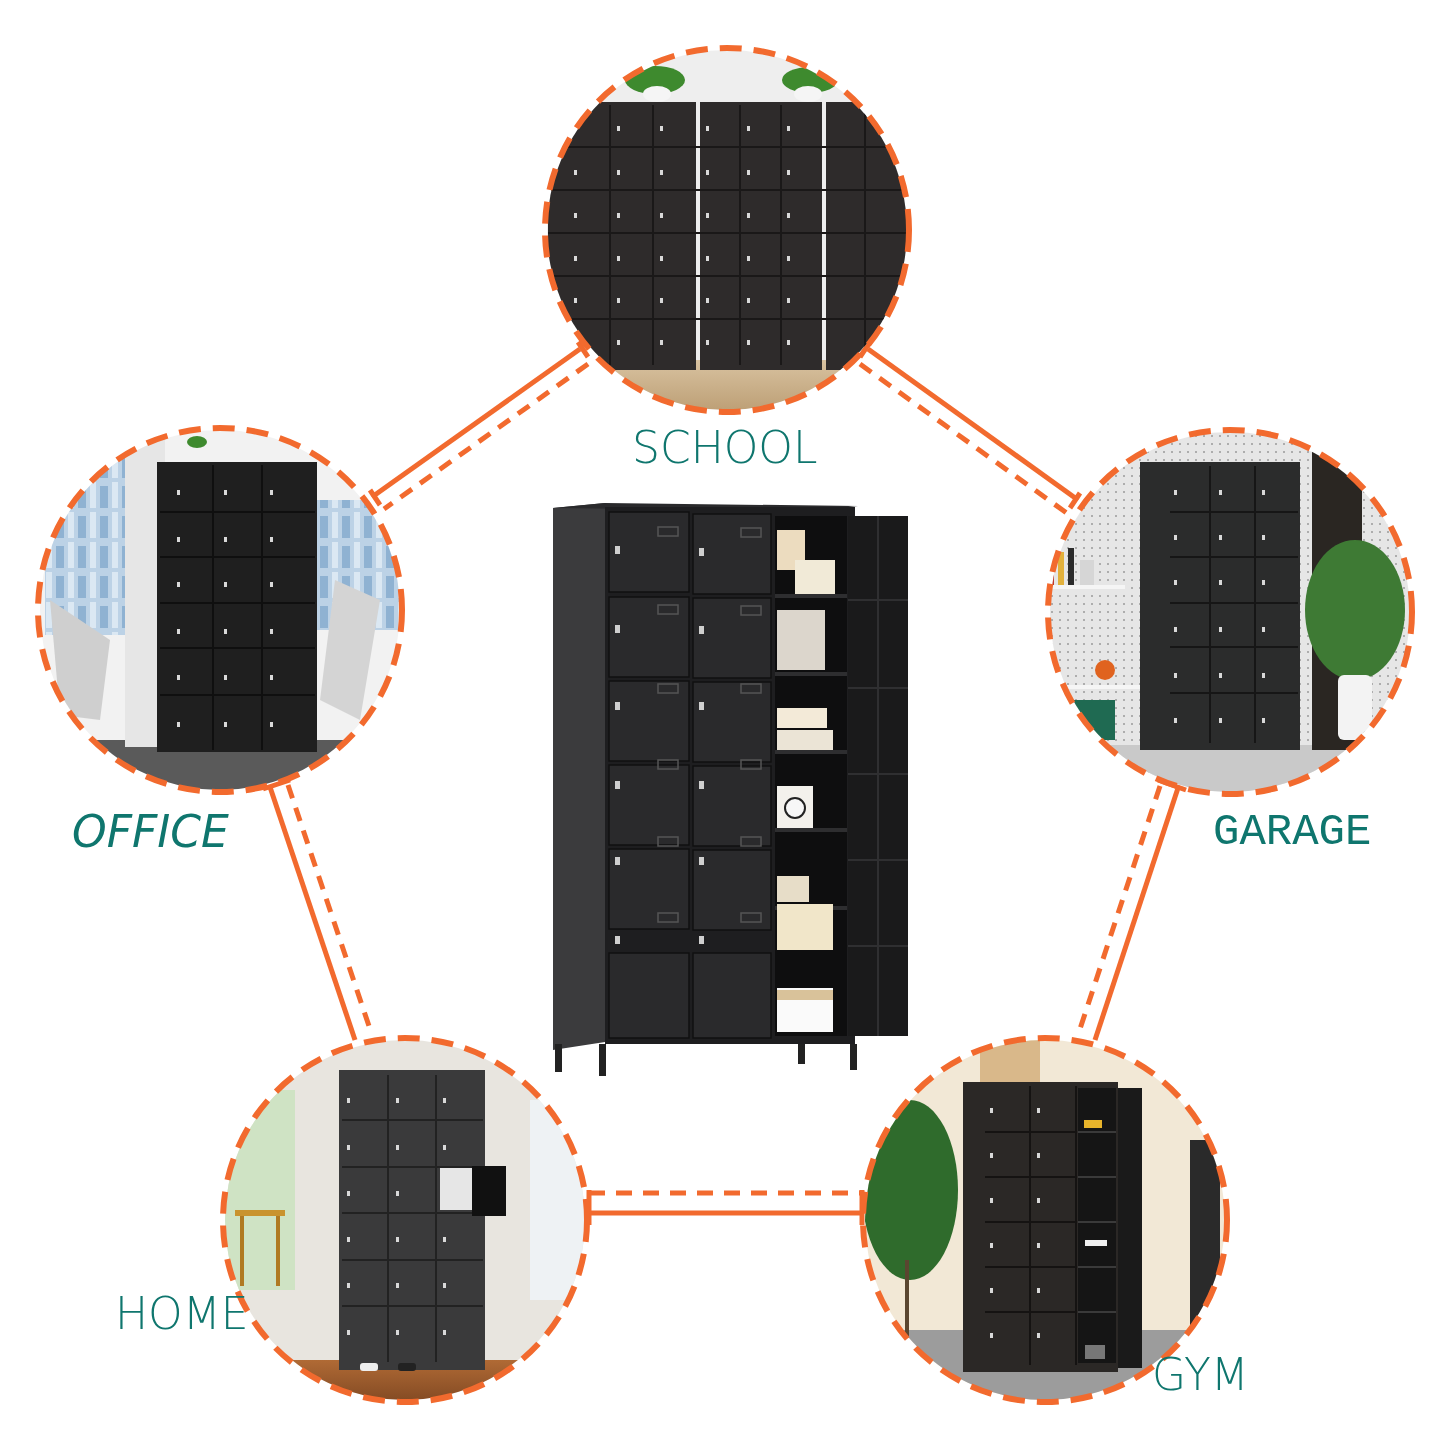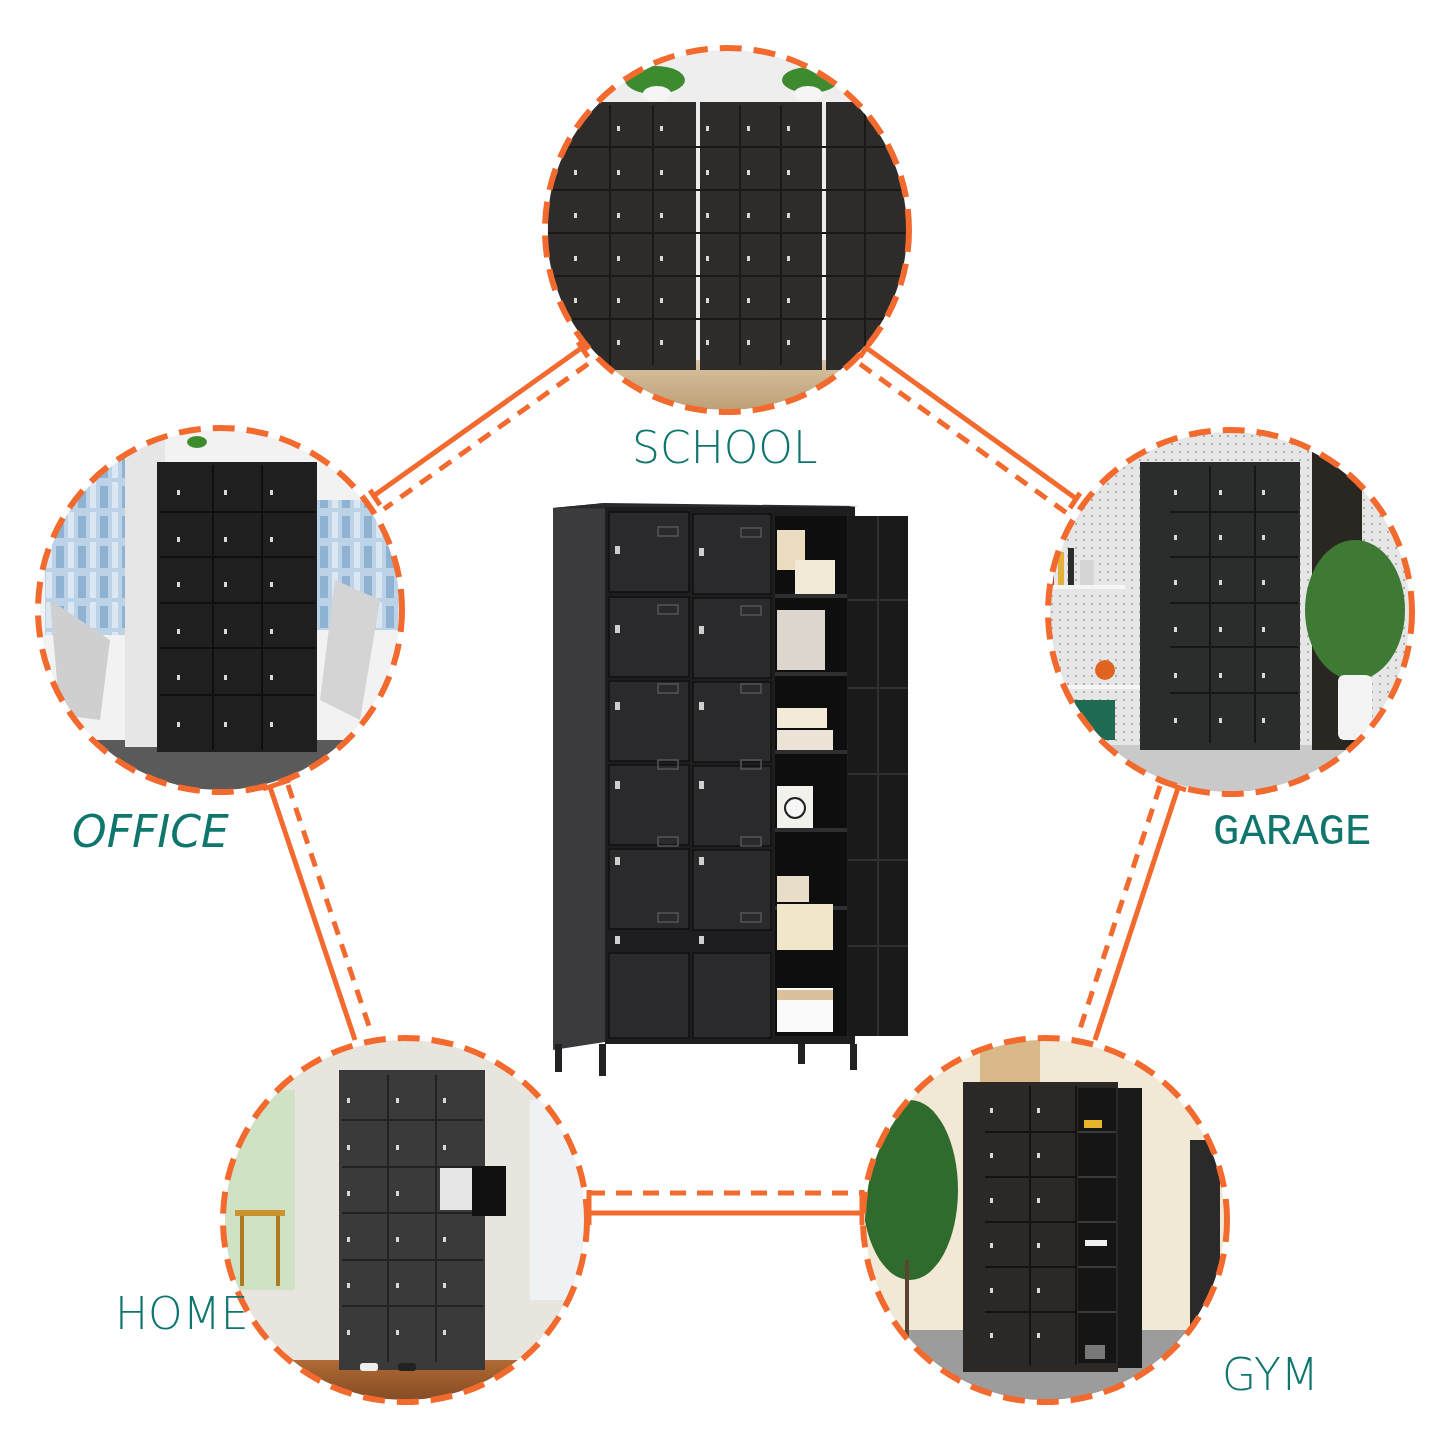--- a/index.html
+++ b/index.html
@@ -437,13 +437,13 @@
       <line x1="848" y1="946" x2="908" y2="946"></line>
       <line x1="878" y1="516" x2="878" y2="1036"></line>
     </g>
   </g>
 </svg>
 
 <div class="label" style="left:632px; top:426px;">SCHOOL</div>
 <div class="label" style="left:72px; top:810px;font-style:italic;">OFFICE</div>
 <div class="label" style="left:1213px; top:810px;font-family:Liberation Mono, monospace;">GARAGE</div>
 <div class="label" style="left:115px; top:1292px;">HOME</div>
-<div class="label" style="left:1222px; top:1353px;">GYM</div>
+<div class="label" style="left:1152px; top:1353px;">GYM</div>
 
 </body></html>

